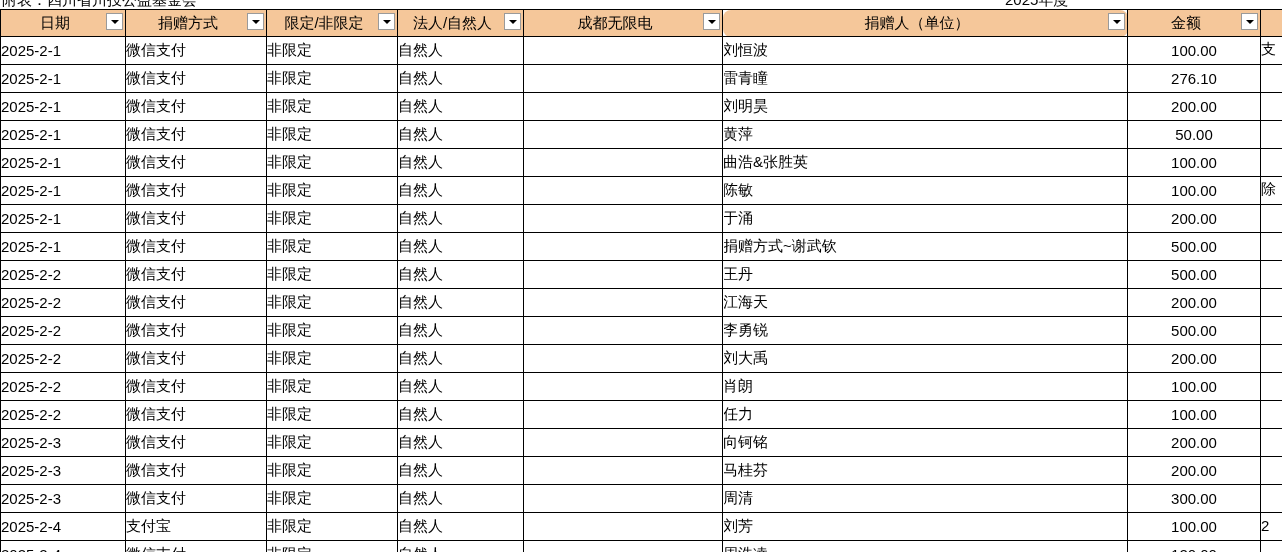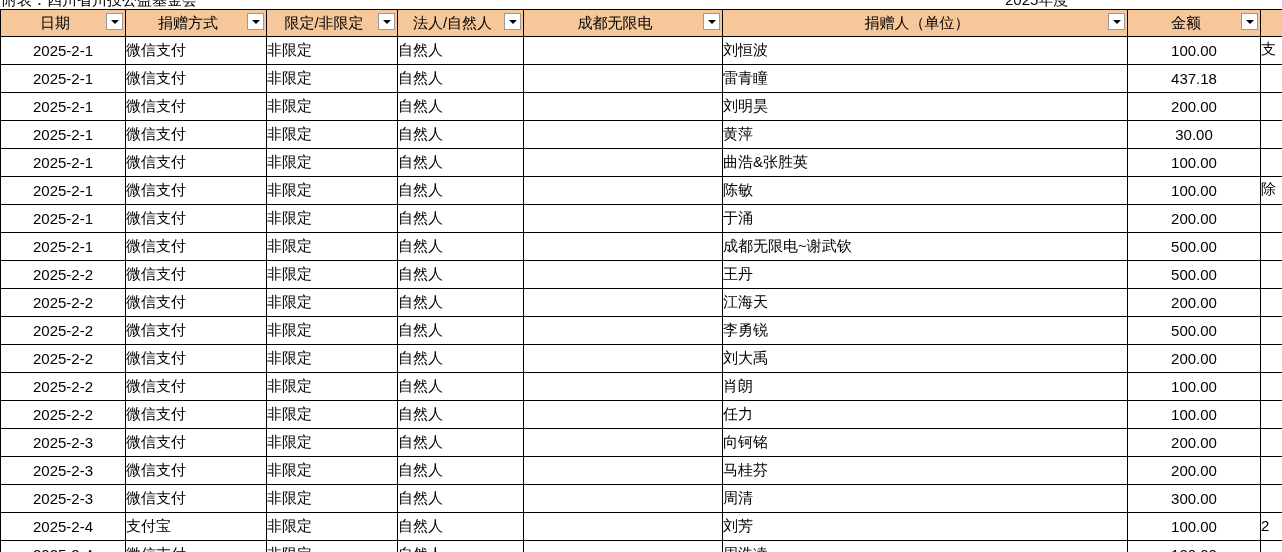--- a/index.html
+++ b/index.html
@@ -91,26 +91,26 @@
     content: "";
     position: absolute;
     left: 4px;
     top: 6px;
     width: 0;
     height: 0;
     border-left: 4px solid transparent;
     border-right: 4px solid transparent;
     border-top: 4px solid #000000;
   }
-  td.c-date   { width: 124px; text-align: center; padding-right: 8px; }
+  td.c-date   { width: 124px; text-align: left; padding-right: 8px; }
   td.c-method { width: 140px; text-align: left;  padding-left: 9px; margin-left: 40px; }
   td.c-limit  { width: 130px; text-align: left;  padding-left: 9px; }
   td.c-type   { width: 125px; text-align: left;  padding-left: 9px; }
   td.c-proj   { width: 198px; text-align: left;  padding-left: 9px; }
-  td.c-donor  { width: 404px; text-align: left;  padding-left: 9px; }
+  td.c-donor  { width: 404px; text-align: left;  padding-left: 9px; border-radius: 8px; }
   td.c-amount { width: 132px; text-align: center; padding-right: 8px; }
   td.c-extra  { width: 30px;  text-align: left;  padding-left: 2px; }
   td.c-extra  { border-right: none; }
   .edge-text {
     font-size: 15px;
     color: #000;
     display: inline-block;
     overflow: hidden;
     white-space: nowrap;
     width: 28px;
@@ -169,41 +169,41 @@
           <td class="c-amount">100.00</td>
           <td class="c-extra"><span class="edge-text">支</span></td>
         </tr>
         <tr>
           <td class="c-date">2025-2-1</td>
           <td class="c-method">微信支付</td>
           <td class="c-limit">非限定</td>
           <td class="c-type">自然人</td>
           <td class="c-proj"></td>
           <td class="c-donor">雷青瞳</td>
-          <td class="c-amount">437.18</td>
+          <td class="c-amount">276.10</td>
           <td class="c-extra"><span class="edge-text"></span></td>
         </tr>
         <tr>
           <td class="c-date">2025-2-1</td>
           <td class="c-method">微信支付</td>
           <td class="c-limit">非限定</td>
           <td class="c-type">自然人</td>
           <td class="c-proj"></td>
           <td class="c-donor">刘明昊</td>
           <td class="c-amount">200.00</td>
           <td class="c-extra"><span class="edge-text"></span></td>
         </tr>
         <tr>
           <td class="c-date">2025-2-1</td>
           <td class="c-method">微信支付</td>
           <td class="c-limit">非限定</td>
           <td class="c-type">自然人</td>
           <td class="c-proj"></td>
           <td class="c-donor">黄萍</td>
-          <td class="c-amount">30.00</td>
+          <td class="c-amount">50.00</td>
           <td class="c-extra"><span class="edge-text"></span></td>
         </tr>
         <tr>
           <td class="c-date">2025-2-1</td>
           <td class="c-method">微信支付</td>
           <td class="c-limit">非限定</td>
           <td class="c-type">自然人</td>
           <td class="c-proj"></td>
           <td class="c-donor">曲浩&amp;张胜英</td>
           <td class="c-amount">100.00</td>
@@ -228,21 +228,21 @@
           <td class="c-donor">于涌</td>
           <td class="c-amount">200.00</td>
           <td class="c-extra"><span class="edge-text"></span></td>
         </tr>
         <tr>
           <td class="c-date">2025-2-1</td>
           <td class="c-method">微信支付</td>
           <td class="c-limit">非限定</td>
           <td class="c-type">自然人</td>
           <td class="c-proj"></td>
-          <td class="c-donor">成都无限电~谢武钦</td>
+          <td class="c-donor">捐赠方式~谢武钦</td>
           <td class="c-amount">500.00</td>
           <td class="c-extra"><span class="edge-text"></span></td>
         </tr>
         <tr>
           <td class="c-date">2025-2-2</td>
           <td class="c-method">微信支付</td>
           <td class="c-limit">非限定</td>
           <td class="c-type">自然人</td>
           <td class="c-proj"></td>
           <td class="c-donor">王丹</td>

